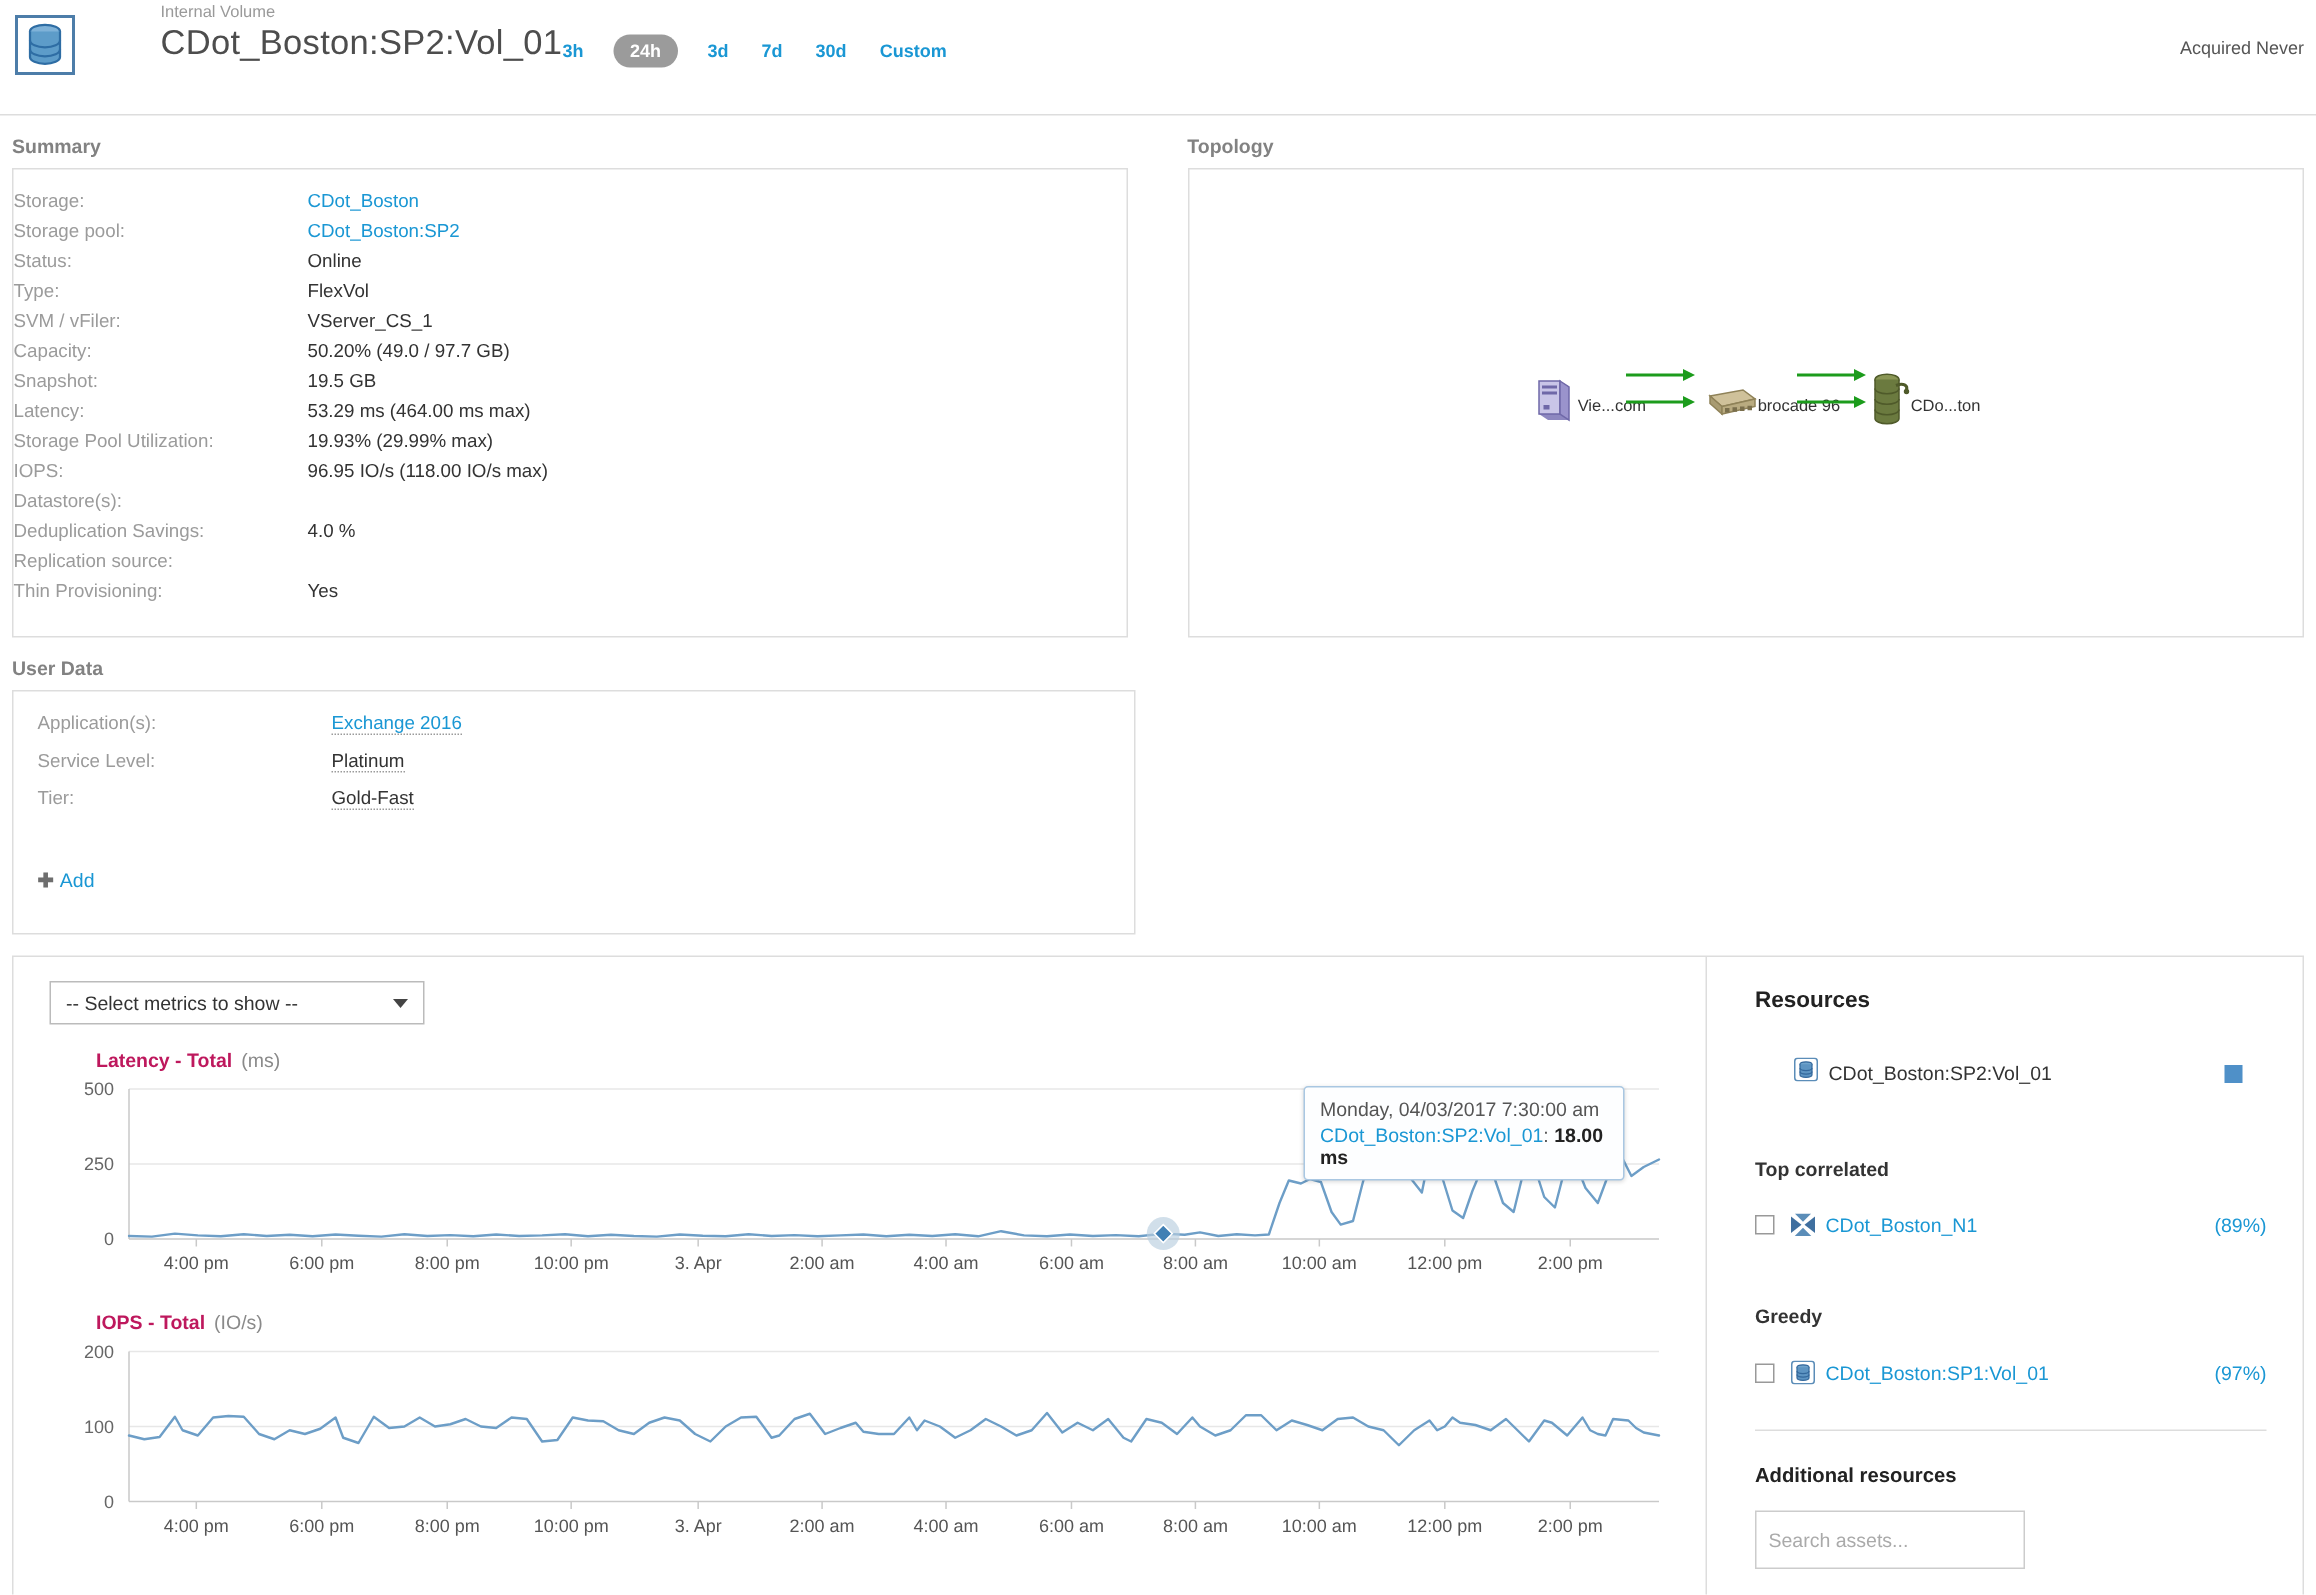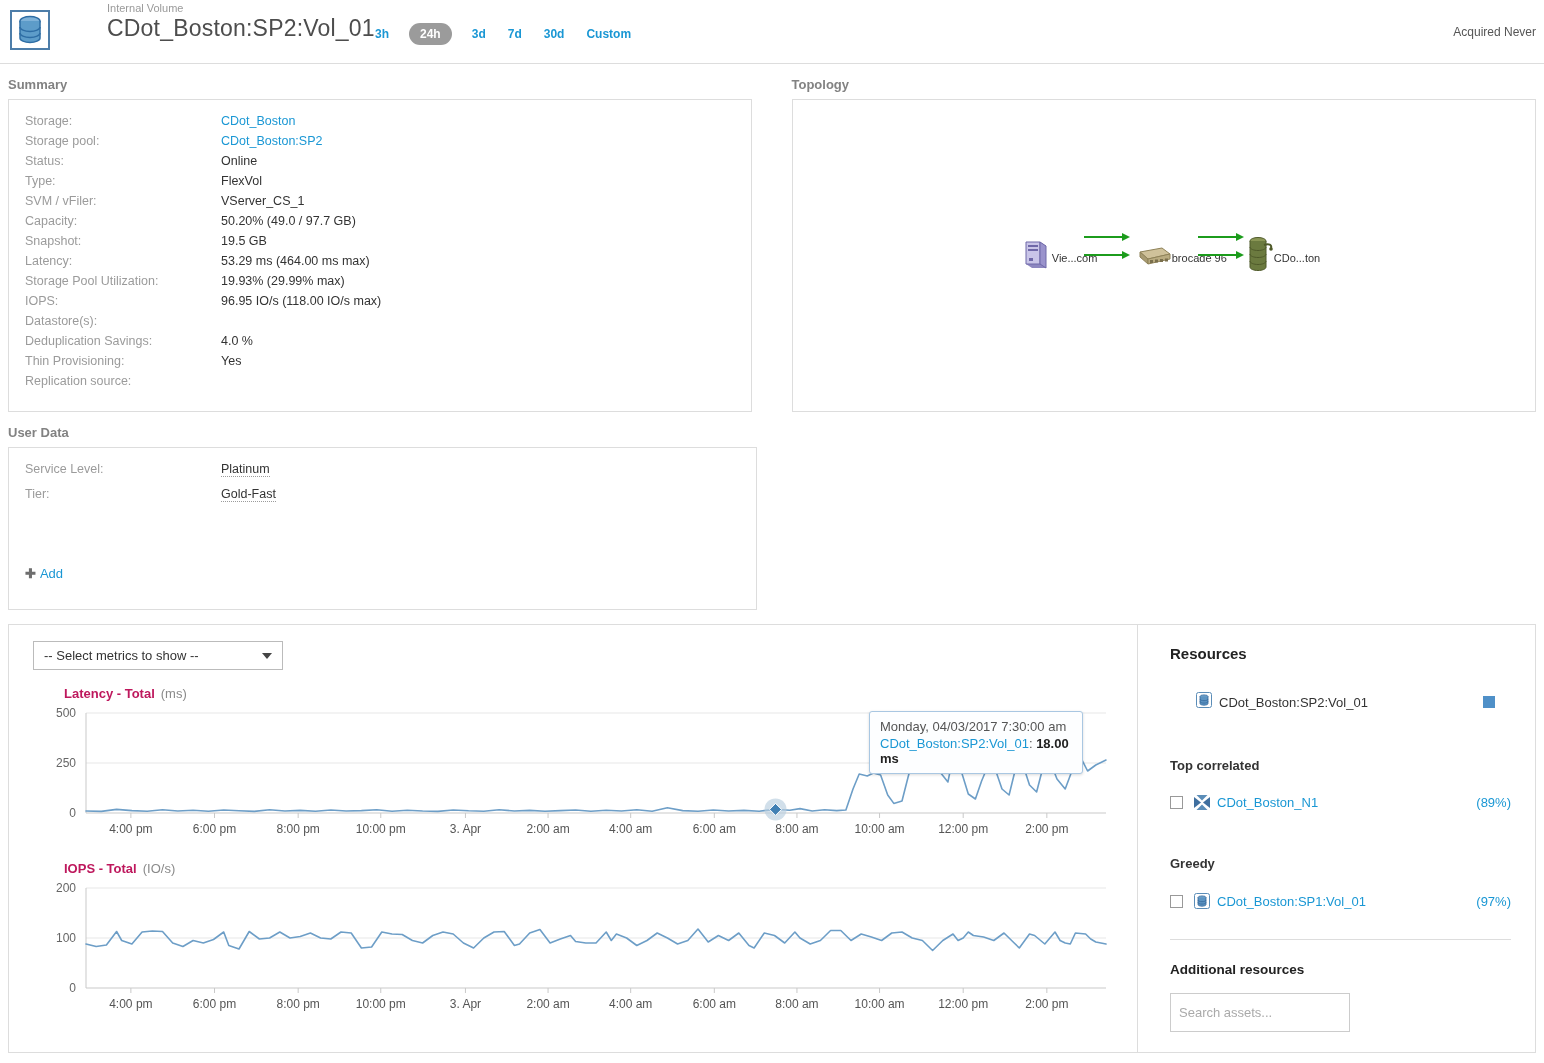--- a/index.html
+++ b/index.html
@@ -1,38 +1,38 @@
 <!DOCTYPE html>
 <html><head>
 <meta charset="utf-8">
 <style>
   * { margin:0; padding:0; box-sizing:border-box; }
   html,body { background:#fff; font-family:"Liberation Sans", sans-serif; color:#333; }
   body { width:1544px; height:1063px; overflow:hidden; }
 
   
-  .header { position:relative; height:64px; border-bottom:1px solid #ddd; background:#fff; }
+  .header { position:relative; height:77px; border-bottom:1px solid #ddd; background:#fff; }
   .hdr-icon { position:absolute; left:10px; top:10px; width:40px; height:40px;
               border:2px solid #4d7da9; background:#fff; display:flex; align-items:center; justify-content:center; }
   .hdr-texts { position:absolute; left:107px; top:2px; }
   .hdr-type { font-size:11px; color:#9a9a9a; }
   .hdr-title { font-size:23px; color:#4d4d4d; letter-spacing:.2px; margin-top:1px; }
   .time-range { position:absolute; left:373px; top:23px; display:flex; align-items:center; gap:18px; }
   .pill { font-size:12px; font-weight:bold; color:#1a97d4; cursor:pointer; padding:4px 2px; }
   .pill-active { background:#9b9b9b; color:#fff; border-radius:11px; padding:4px 11px; }
   .acquired { position:absolute; right:8px; top:25px; font-size:12px; color:#555; }
 
   
   .content { padding:0 8px; }
   .row-top { display:flex; gap:40px; }
   .col-summary { width:749px; }
   .col-topology { width:750px; }
   .section-label { font-size:13px; font-weight:bold; color:#828282; margin:13px 0 7px 0; }
   .panel { border:1px solid #ddd; background:#fff; }
-  .panel-summary { height:313px; padding:14px 16px; }
+  .panel-summary { height:313px; padding:14px 0; }
   .panel-topology { height:313px; display:flex; align-items:center; justify-content:center; }
   .panel-userdata { height:163px; padding:14px 16px; position:relative; }
 
   
   .kv-row { display:flex; min-height:20px; align-items:baseline; }
   .kv-row.tall { min-height:25px; }
   .kv-label { width:196px; font-size:12.5px; color:#9b9b9b; flex:none; }
   .kv-value { font-size:12.5px; color:#333; }
   .kv-value.link { color:#1a97d4; cursor:pointer; }
   .kv-value.link-dotted { color:#1a97d4; cursor:pointer; border-bottom:1px dotted #9b9b9b; }
@@ -159,26 +159,26 @@
             </div>
             <div class="kv-row">
               <div class="kv-label">Datastore(s):</div>
               <div class="kv-value"></div>
             </div>
             <div class="kv-row">
               <div class="kv-label">Deduplication Savings:</div>
               <div class="kv-value">4.0 %</div>
             </div>
             <div class="kv-row">
+              <div class="kv-label">Replication source:</div>
+              <div class="kv-value"></div>
+            </div>
+            <div class="kv-row">
               <div class="kv-label">Thin Provisioning:</div>
               <div class="kv-value">Yes</div>
-            </div>
-            <div class="kv-row">
-              <div class="kv-label">Replication source:</div>
-              <div class="kv-value"></div>
             </div>
           </div>
       </div>
     </div>
     <div class="col-topology">
       <div class="section-label">Topology</div>
       <div class="panel panel-topology">
         <div class="topo">
           <div class="topo-node">
             <span>
@@ -241,20 +241,24 @@
           </div>
         </div>
       </div>
     </div>
   </div>
 
   <div class="col-summary">
     <div class="section-label">User Data</div>
     <div class="panel panel-userdata">
       <div>
+          <div class="kv-row tall">
+            <div class="kv-label">Application(s):</div>
+            <div class="kv-value link-dotted">Exchange 2016</div>
+          </div>
           <div class="kv-row tall">
             <div class="kv-label">Service Level:</div>
             <div class="kv-value text-dotted">Platinum</div>
           </div>
           <div class="kv-row tall">
             <div class="kv-label">Tier:</div>
             <div class="kv-value text-dotted">Gold-Fast</div>
           </div>
         </div>
       <div class="add-link">

